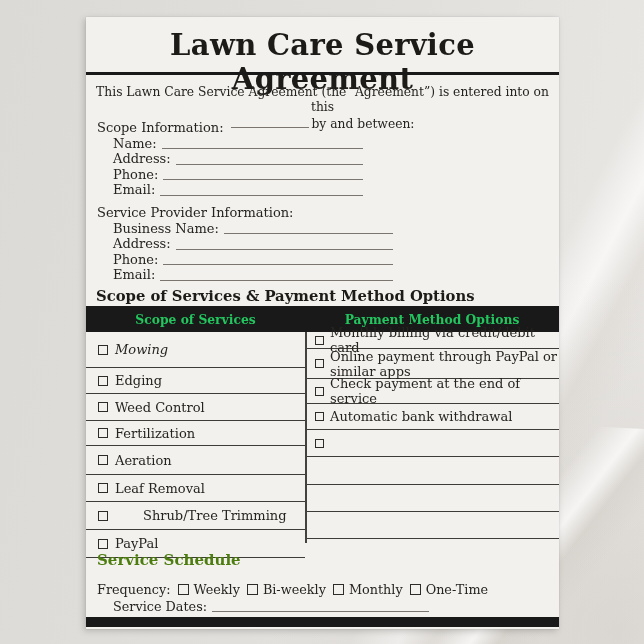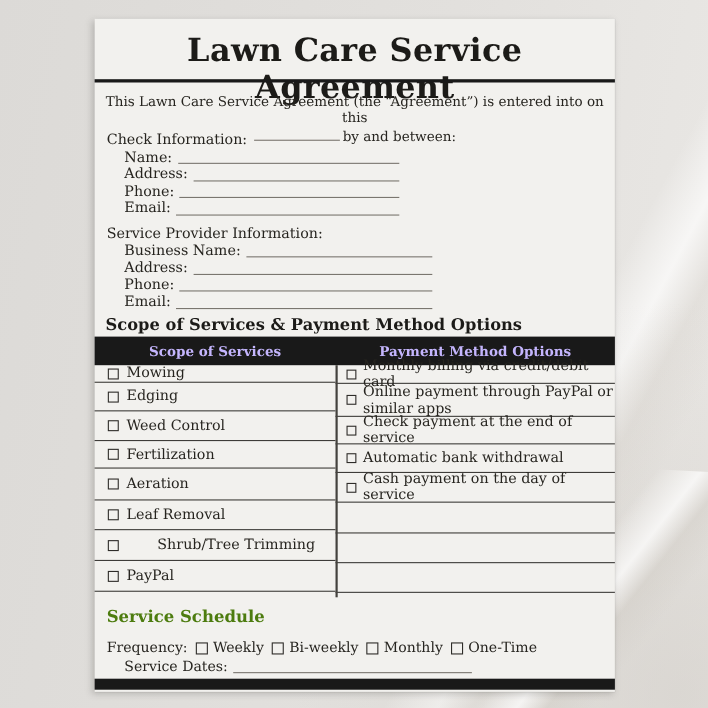--- a/index.html
+++ b/index.html
@@ -37,33 +37,33 @@
   .block.client{top:103px;width:266px;}
   .block.provider{top:188px;width:296px;}
   .block-heading{font-weight:400;}
   .field-row{display:flex;align-items:flex-end;}
   .field-label{white-space:nowrap;margin-left:16px;}
   .field-fill{flex:1;border-bottom:1px solid #7a766f;margin-left:5px;margin-bottom:2px;height:1px;}
 
   .scope-heading{position:absolute;top:270px;left:10px;font-size:14.8px;font-weight:700;color:#1c1b18;}
 
   .table{position:absolute;top:289px;left:0;right:0;}
-  .thead{display:flex;background:#191919;color:#c4b5fd;height:26px;align-items:center;
+  .thead{display:flex;background:#191919;color:#22c55e;height:26px;align-items:center;
     font-size:12.3px;font-weight:700;}
   .th-left{width:219px;text-align:center;}
   .th-right{flex:1;text-align:center;}
   .tbody{display:flex;position:relative;}
   .col-left{width:219px;}
   .col-right{flex:1;}
   .divider{position:absolute;left:219px;top:0;width:2px;height:211px;background:#44423e;}
   .trow{display:flex;align-items:center;padding-left:12px;box-sizing:border-box;
     border-bottom:1.5px solid #3e3c39;}
   .col-left .trow{font-size:13px;}
   .col-right .trow{font-size:13px;padding-left:10px;}
-  .col-left .trow:nth-child(1){height:16px;} .col-left .trow:nth-child(2){height:26px;}
+  .col-left .trow:nth-child(1){height:36px;font-style:italic;} .col-left .trow:nth-child(2){height:26px;}
   .col-left .trow:nth-child(3){height:27px;} .col-left .trow:nth-child(4){height:25px;}
   .col-left .trow:nth-child(5){height:29px;} .col-left .trow:nth-child(6){height:27px;}
   .col-left .trow:nth-child(7){height:28px;gap:28px;} .col-left .trow:nth-child(8){height:28px;}
   .col-right .trow:nth-child(1){height:17px;} .col-right .trow:nth-child(2){height:30px;}
   .col-right .trow:nth-child(3){height:25px;} .col-right .trow:nth-child(4){height:26px;}
   .col-right .trow:nth-child(5){height:27px;} .col-right .trow:nth-child(6){height:28px;}
   .col-right .trow:nth-child(7){height:27px;} .col-right .trow:nth-child(8){height:27px;}
 
   .checkbox{display:inline-block;width:10px;height:10px;border:1.3px solid #2e2c29;
     background:transparent;flex:none;margin-right:7px;box-sizing:border-box;}
@@ -86,21 +86,21 @@
 
     <div class="title">Lawn Care Service Agreement</div>
     <div class="title-rule"></div>
 
     <div class="intro">
       <span>This Lawn Care Service Agreement (the “Agreement”) is entered into on this</span><br>
       <span class="blank-inline"></span><span>by and between:</span>
     </div>
 
     <div class="block client">
-      <div class="block-heading">Check Information:</div>
+      <div class="block-heading">Scope Information:</div>
       <div class="field-row">
         <span class="field-label">Name:</span>
         <span class="field-fill"></span>
       </div>
       <div class="field-row">
         <span class="field-label">Address:</span>
         <span class="field-fill"></span>
       </div>
       <div class="field-row">
         <span class="field-label">Phone:</span>
@@ -187,21 +187,20 @@
           <div class="trow">
               <span class="checkbox"></span>
               <span>Check payment at the end of service</span>
             </div>
           <div class="trow">
               <span class="checkbox"></span>
               <span>Automatic bank withdrawal</span>
             </div>
           <div class="trow">
               <span class="checkbox"></span>
-              <span>Cash payment on the day of service</span>
             </div>
           <div class="trow"></div>
           <div class="trow"></div>
           <div class="trow"></div>
         </div>
       </div>
     </div>
 
     <div class="schedule-heading">Service Schedule</div>
 

